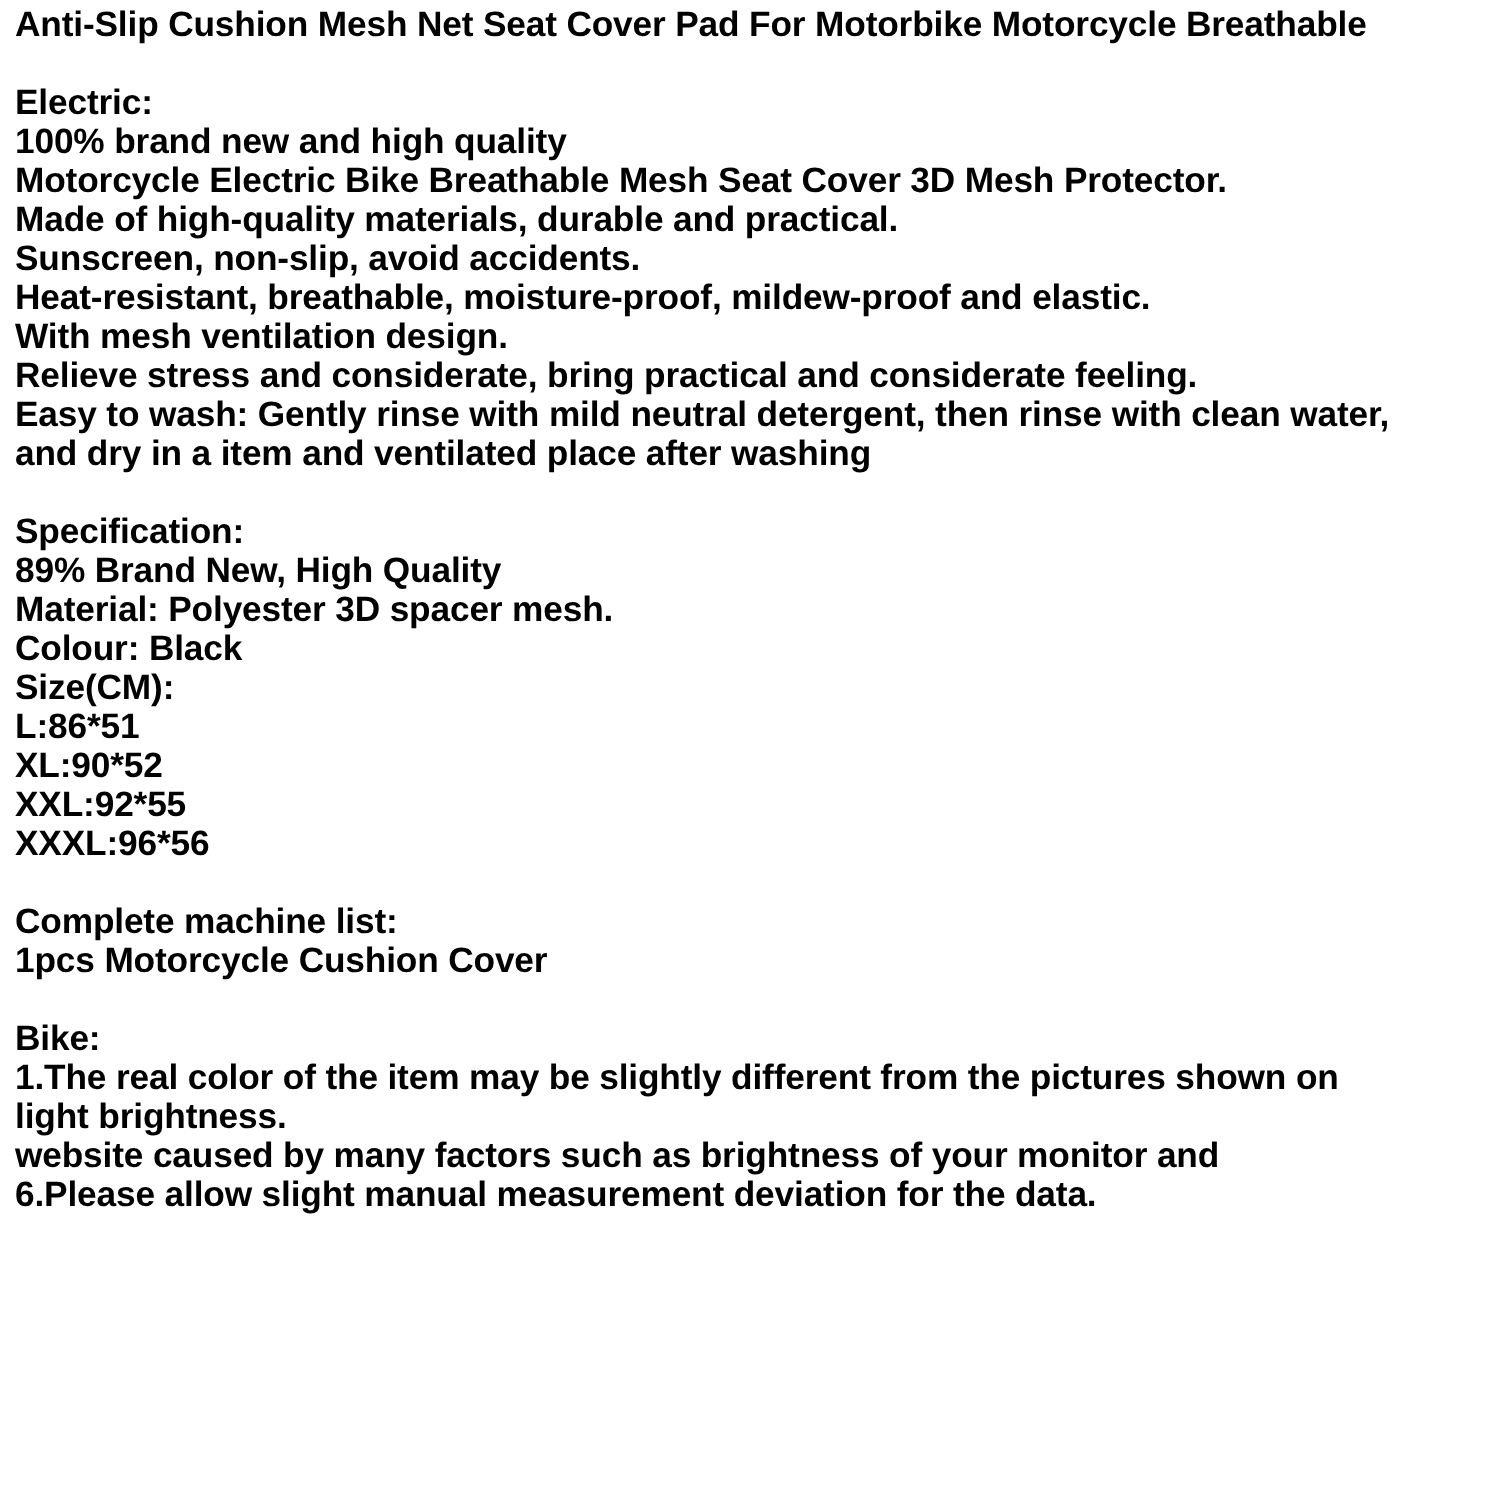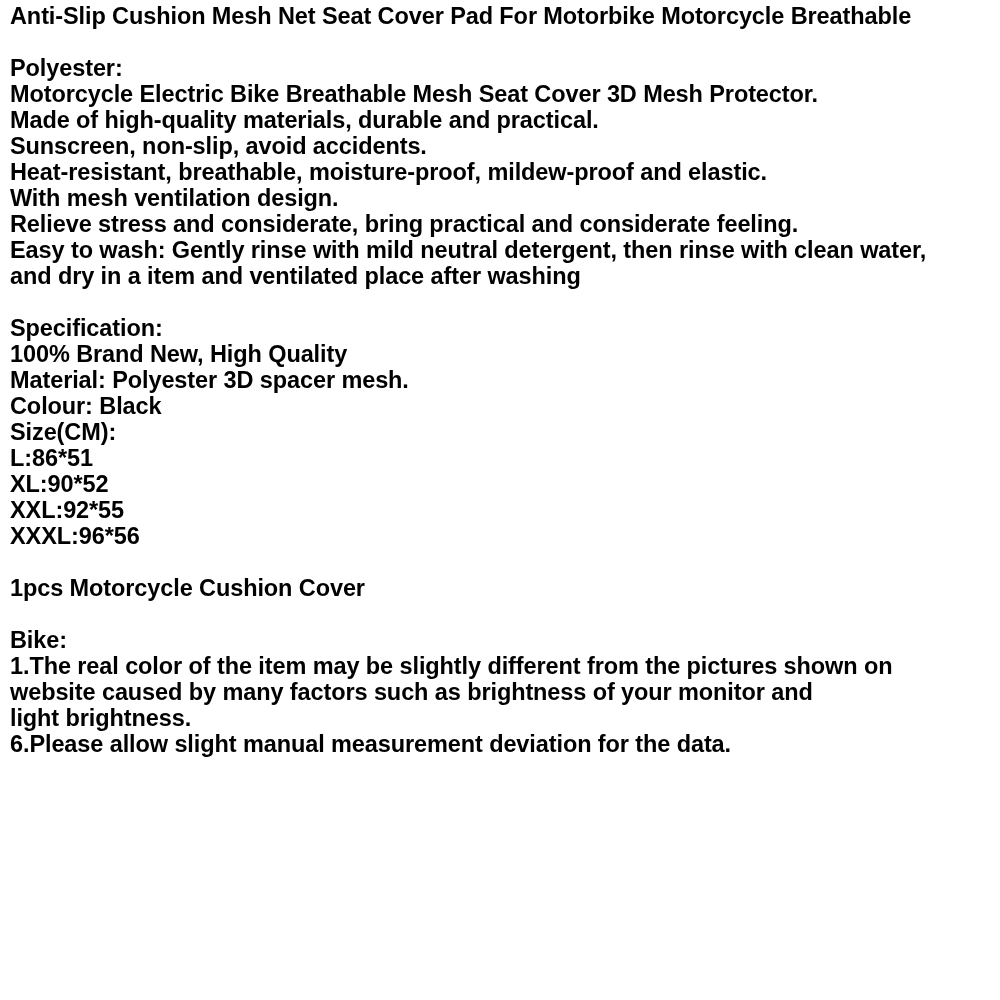--- a/index.html
+++ b/index.html
@@ -31,47 +31,49 @@
 </style>
 </head>
 <body>
 
 <div class="doc">
 
   <div class="line">Anti-Slip Cushion Mesh Net Seat Cover Pad For Motorbike Motorcycle Breathable</div>
 
   <div class="line"></div>
 
-  <div class="line">Polyester:</div>
+  <div class="line">Electric:</div>
+  <div class="line">100% brand new and high quality</div>
   <div class="line">Motorcycle Electric Bike Breathable Mesh Seat Cover 3D Mesh Protector.</div>
   <div class="line">Made of high-quality materials, durable and practical.</div>
   <div class="line">Sunscreen, non-slip, avoid accidents.</div>
   <div class="line">Heat-resistant, breathable, moisture-proof, mildew-proof and elastic.</div>
   <div class="line">With mesh ventilation design.</div>
   <div class="line">Relieve stress and considerate, bring practical and considerate feeling.</div>
   <div class="line">Easy to wash: Gently rinse with mild neutral detergent, then rinse with clean water,</div>
   <div class="line">and dry in a item and ventilated place after washing</div>
 
   <div class="line"></div>
 
   <div class="line">Specification:</div>
-  <div class="line">100% Brand New, High Quality</div>
+  <div class="line">89% Brand New, High Quality</div>
   <div class="line">Material: Polyester 3D spacer mesh.</div>
   <div class="line">Colour: Black</div>
   <div class="line">Size(CM):</div>
   <div class="line">L:86*51</div>
   <div class="line">XL:90*52</div>
   <div class="line">XXL:92*55</div>
   <div class="line">XXXL:96*56</div>
 
   <div class="line"></div>
 
+  <div class="line">Complete machine list:</div>
   <div class="line">1pcs Motorcycle Cushion Cover</div>
 
   <div class="line"></div>
 
   <div class="line">Bike:</div>
   <div class="line">1.The real color of the item may be slightly different from the pictures shown on</div>
+  <div class="line">light brightness.</div>
   <div class="line">website caused by many factors such as brightness of your monitor and</div>
-  <div class="line">light brightness.</div>
   <div class="line">6.Please allow slight manual measurement deviation for the data.</div>
 
 </div>
 
 </body></html>

